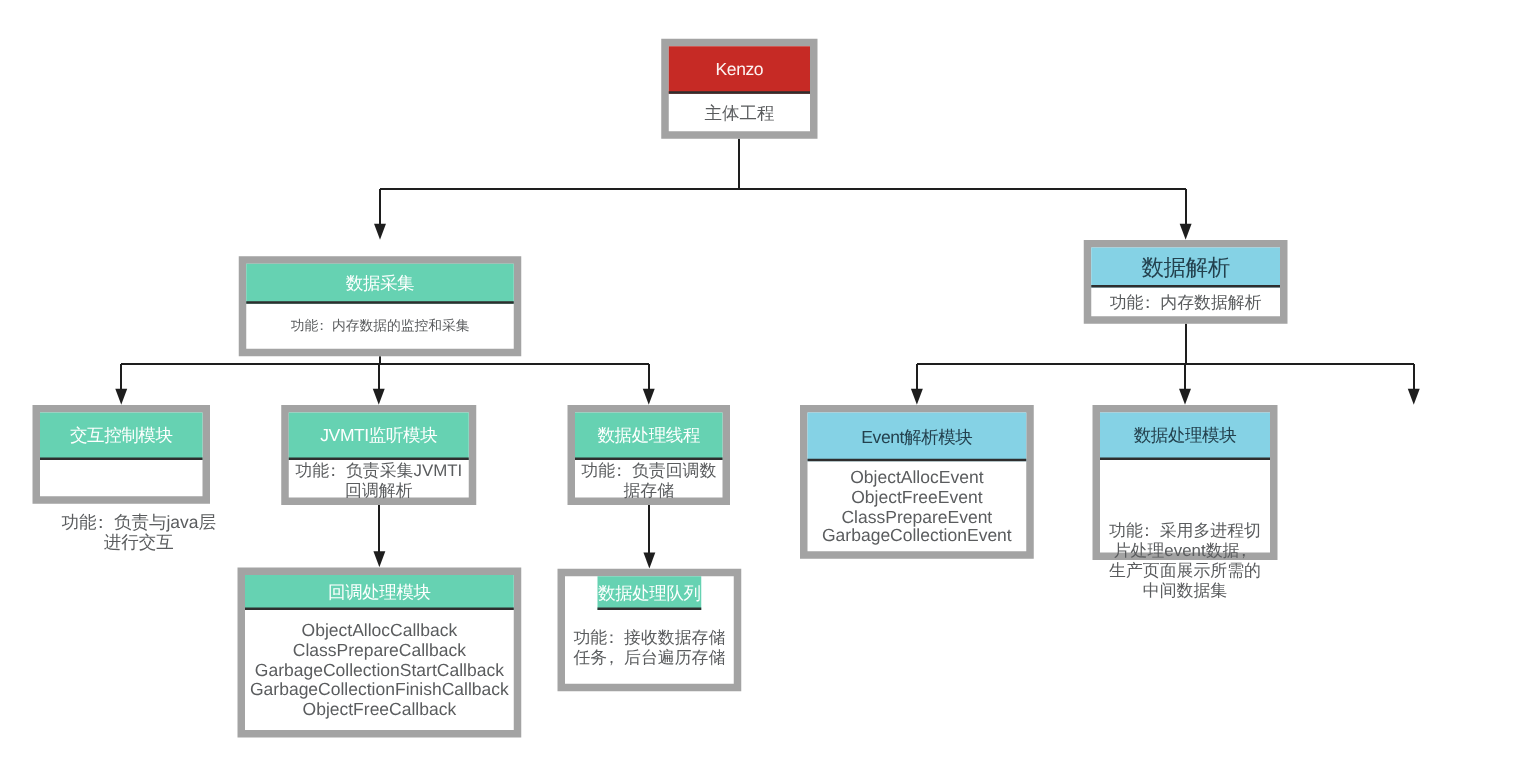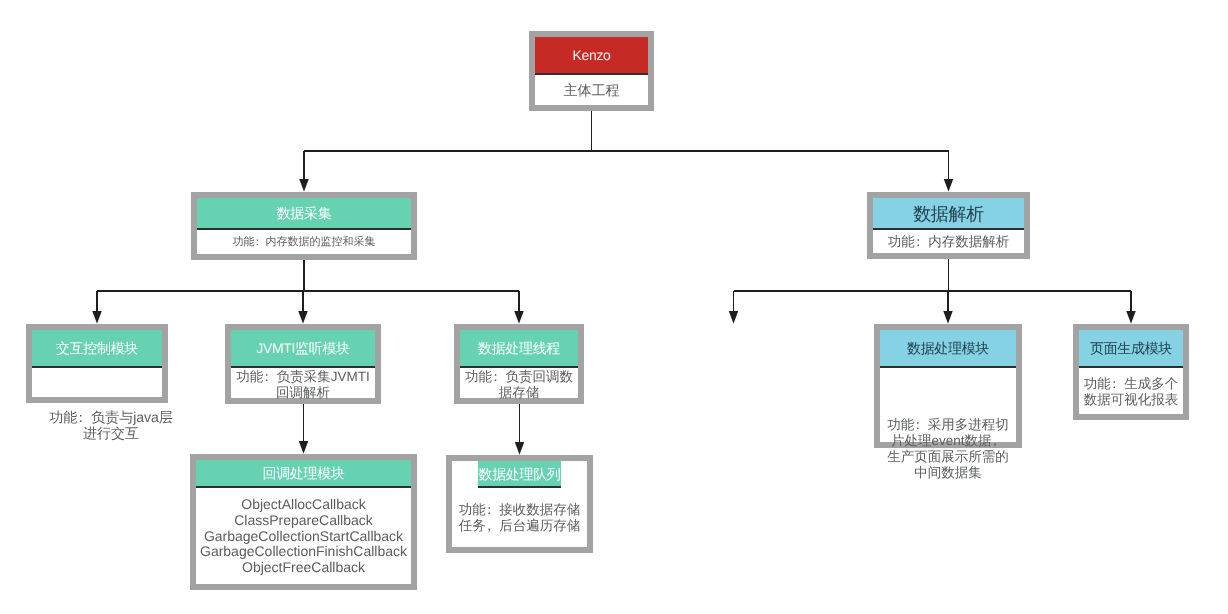--- a/index.html
+++ b/index.html
@@ -111,21 +111,21 @@
     <path d="M 303.5 453.7 L 298.75 440.9 L 308.25 440.9 Z" class="arrow" fill="#1e1e1e"></path>
     <path d="M 519.5 402 L 519.5 442.9" class="wire" fill="none" stroke="#1e1e1e" stroke-width="1.7" stroke-linecap="butt" stroke-linejoin="miter"></path>
     <path d="M 519.5 454.7 L 514.75 441.9 L 524.25 441.9 Z" class="arrow" fill="#1e1e1e"></path>
   </svg>
   <div class="node c-red" style="left:529px;top:31px;width:125px;height:80px;">
     <div class="hd" style="height:38px;font-size:14px;padding-top:0px;">Kenzo</div>
     <div class="bd" style="font-size:14px;line-height:15.9px;">
         <span class="bdtext">主体工程</span>
       </div>
   </div>
-  <div class="node c-green" style="left:191px;top:192px;width:226px;height:68px;">
+  <div class="node c-green" style="left:191px;top:205px;width:226px;height:80px;">
     <div class="hd" style="height:32px;font-size:14px;padding-top:3px;">数据采集</div>
     <div class="bd" style="font-size:11px;line-height:15.9px;align-items:center;">
         <span class="bdtext">功能<span class="cjk-punct"><i>：</i></span>内存数据的监控和采集</span>
       </div>
   </div>
   <div class="node c-blue" style="left:867px;top:192px;width:163px;height:67px;">
     <div class="hd" style="height:32px;font-size:18px;padding-top:3px;">数据解析</div>
     <div class="bd" style="font-size:13.5px;line-height:15.9px;">
         <span class="bdtext">功能<span class="cjk-punct"><i>：</i></span>内存数据解析</span>
       </div>
@@ -141,30 +141,30 @@
     <div class="bd" style="font-size:13.5px;line-height:15.9px;">
         <span class="bdtext">功能<span class="cjk-punct"><i>：</i></span>负责采集JVMTI<br>回调解析</span>
       </div>
   </div>
   <div class="node c-green" style="left:454px;top:324px;width:130px;height:80px;">
     <div class="hd" style="height:38px;font-size:14px;padding-top:3px;">数据处理线程</div>
     <div class="bd" style="font-size:13.5px;line-height:15.9px;">
         <span class="bdtext">功能<span class="cjk-punct"><i>：</i></span>负责回调数<br>据存储</span>
       </div>
   </div>
+  <div class="node c-blue" style="left:640px;top:324px;width:187px;height:123px;">
+    <div class="hd" style="height:39px;font-size:14px;padding-top:3px;">Event解析模块</div>
+    <div class="bd" style="font-size:14px;line-height:15.9px;">
+        <span class="bdtext">ObjectAllocEvent<br>ObjectFreeEvent<br>ClassPrepareEvent<br>GarbageCollectionEvent</span>
+      </div>
+  </div>
   <div class="node c-blue" style="left:874px;top:324px;width:148px;height:124px;gap:48px;">
     <div class="hd" style="height:38px;font-size:14px;padding-top:3px;">数据处理模块</div>
     <div class="bd" style="font-size:13.5px;line-height:15.9px;">
         <span class="bdtext">功能<span class="cjk-punct"><i>：</i></span>采用多进程切<br>片处理event数据<span class="cjk-punct"><i>，</i></span><br>生产页面展示所需的<br>中间数据集</span>
-      </div>
-  </div>
-  <div class="node c-blue" style="left:1073px;top:324px;width:116px;height:96px;">
-    <div class="hd" style="height:38px;font-size:14px;padding-top:3px;">页面生成模块</div>
-    <div class="bd" style="font-size:13.5px;line-height:15.9px;">
-        <span class="bdtext">功能<span class="cjk-punct"><i>：</i></span>生成多个<br>数据可视化报表</span>
       </div>
   </div>
   <div class="node c-green" style="left:190px;top:454px;width:227px;height:136px;">
     <div class="hd" style="height:28px;font-size:14px;padding-top:3px;">回调处理模块</div>
     <div class="bd" style="font-size:14px;line-height:15.9px;">
         <span class="bdtext">ObjectAllocCallback<br>ClassPrepareCallback<br>GarbageCollectionStartCallback<br>GarbageCollectionFinishCallback<br>ObjectFreeCallback</span>
       </div>
   </div>
   <div class="node c-green" style="left:446px;top:455px;width:147px;height:98px;align-items:center;">
     <div class="hd" style="height:27px;font-size:14px;padding-top:3px;">数据处理队列</div>

